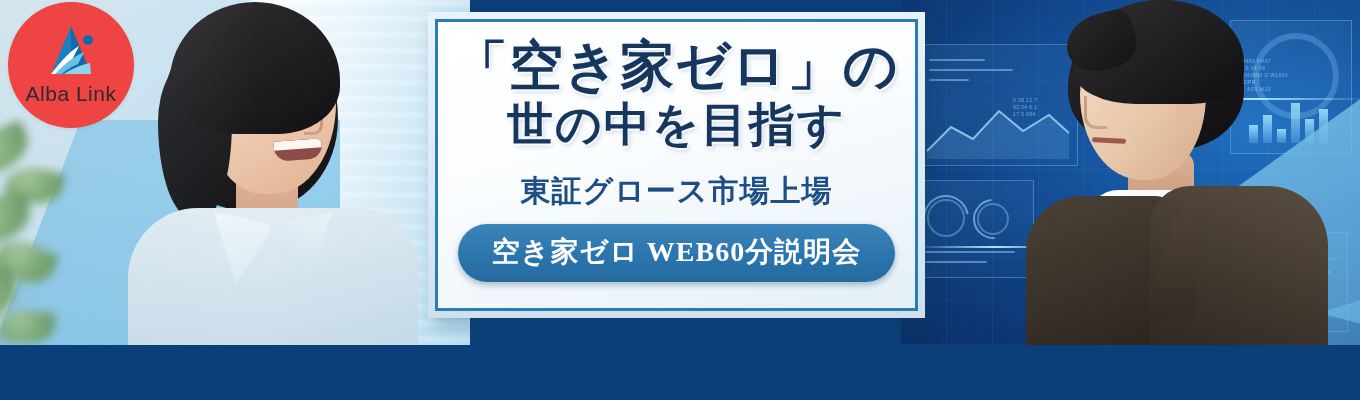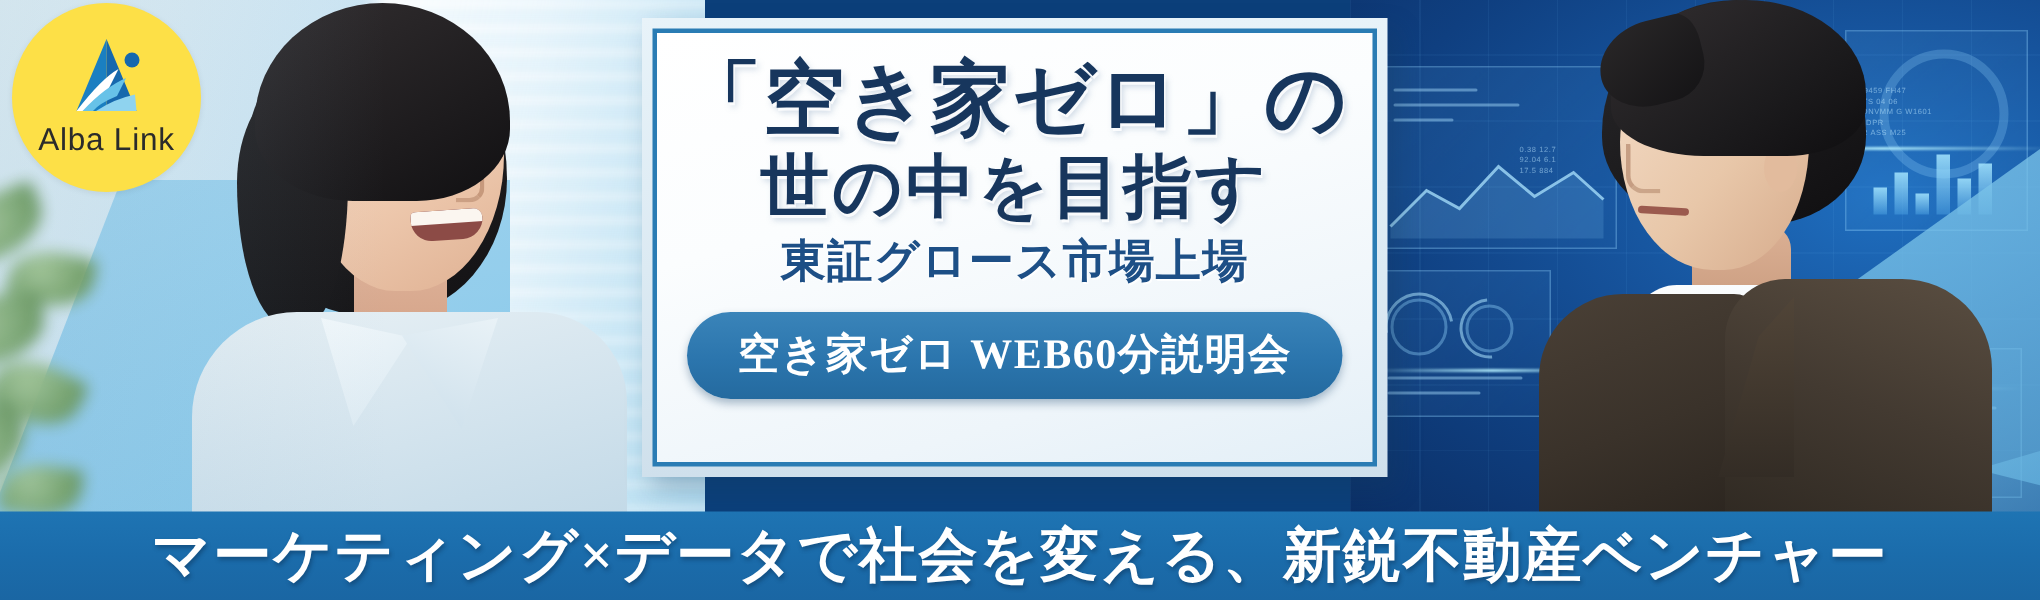--- a/index.html
+++ b/index.html
@@ -369,21 +369,21 @@
     letter-spacing: 2px;
     margin-top: 2px;
   }
   .subtitle {
     font-family: "Liberation Serif", "DejaVu Serif", serif;
     font-weight: 700;
     color: #1d4f86;
     font-size: 30px;
     line-height: 38px;
     letter-spacing: 1px;
-    margin-top: 4px;
+    margin-top: 20px;
     text-shadow: 1px 1px 0 rgba(255,255,255,.8);
     white-space: nowrap;
   }
   .cta-button {
     margin-top: 14px;
     background: linear-gradient(180deg, #3a84b9 0%, #2b75ad 55%, #246a9f 100%);
     color: #ffffff;
     font-family: "Liberation Serif", "DejaVu Serif", serif;
     font-weight: 700;
     font-size: 28px;
@@ -395,21 +395,21 @@
     box-shadow: 0 3px 6px rgba(25,70,110,.35);
     white-space: nowrap;
   }
 
   
   .logo-badge {
     position: absolute;
     left: 8px; top: 2px;
     width: 126px; height: 126px;
     border-radius: 50%;
-    background: #fde047;
+    background: #ef4444;
     display: flex;
     flex-direction: column;
     align-items: center;
     justify-content: center;
     box-shadow: 0 1px 4px rgba(0,0,0,.08);
   }
   .logo-mark { width: 66px; height: 56px; margin-bottom: 2px; }
   .logo-text {
     font-family: "Liberation Sans", "DejaVu Sans", sans-serif;
     font-size: 21px;
@@ -573,17 +573,14 @@
       <polygon points="33,2 13,50 33,50" fill="#1a7fc1"></polygon>
       <polygon points="33,2 33,50 53,50" fill="#1668ad"></polygon>
       <path d="M13,50 Q30,28 41,22 L34,36 Q24,42 20,50 Z" fill="#ffffff"></path>
       <path d="M17,50 Q32,34 46,28 L40,40 Q28,45 24,50 Z" fill="#67c2e8"></path>
       <path d="M26,50 Q38,42 52,39 L53,50 Z" fill="#8fd3ef"></path>
       <circle cx="50" cy="16" r="5" fill="#1668ad"></circle>
     </svg>
     <div class="logo-text">Alba Link</div>
   </div>
 
-  <div class="bottom-bar">
-    <div class="bottom-text">マーケティング×データで社会を変える、新鋭不動産ベンチャー</div>
-  </div>
 
 </div>
 
 </body></html>

